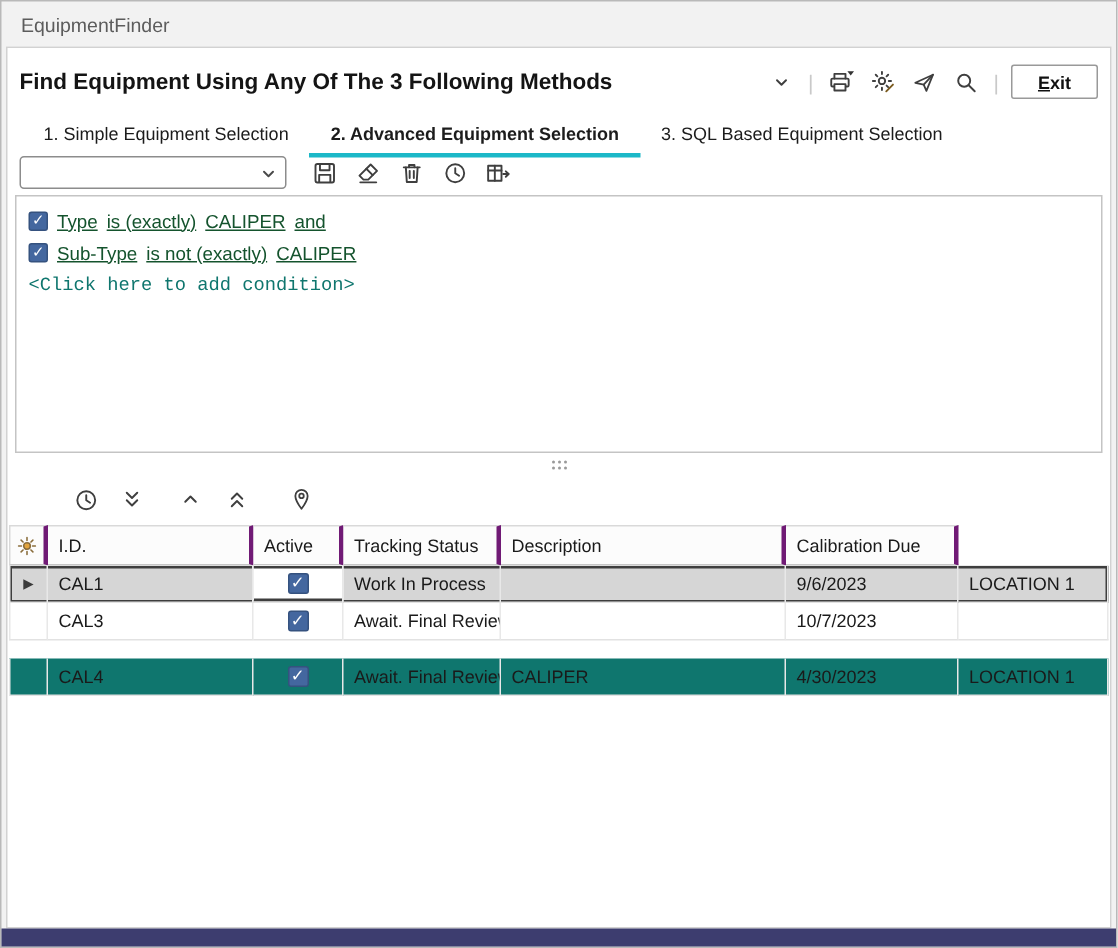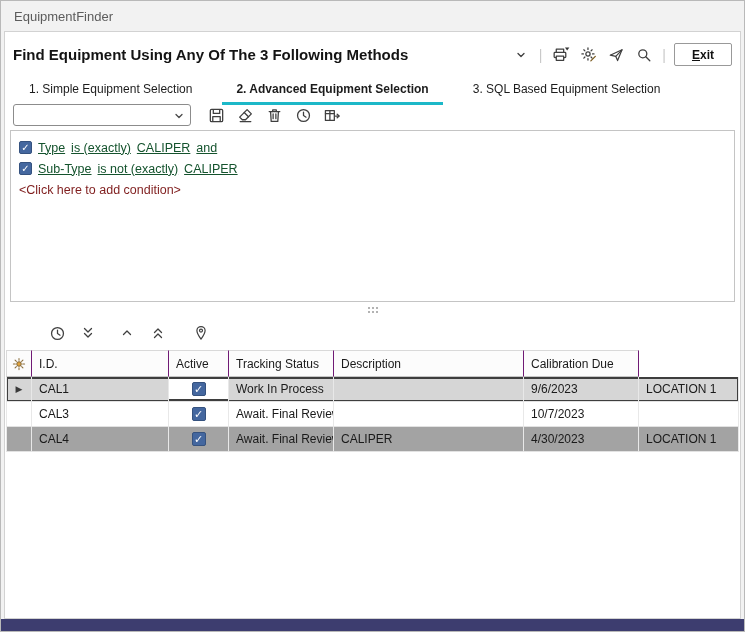--- a/index.html
+++ b/index.html
@@ -18,56 +18,56 @@
   
   .header-row { position: absolute; top: 9px; left: 8px; right: 8px; height: 27px; display: flex; align-items: center; }
   .page-title { font-size: 15px; font-weight: bold; color: #141414; }
   .header-actions { margin-left: auto; display: flex; align-items: center; gap: 8px; }
   .hsep { color: #c9c9c9; font-size: 14px; }
   .icbtn { width: 20px; height: 20px; display: flex; align-items: center; justify-content: center; cursor: default; }
   .exit-btn { width: 58px; height: 23px; background: #fff; border: 1px solid #999; border-radius: 2px; font-size: 12px; display: flex; align-items: center; justify-content: center; color: #111; font-weight: 600; }
   .exit-btn .accel { text-decoration: underline; }
 
   
-  .tabs { position: absolute; top: 46px; left: 10px; display: flex; gap: 16px; }
+  .tabs { position: absolute; top: 46px; left: 10px; display: flex; }
   .tab { padding: 4px 14px 6px; font-size: 12px; color: #1c1c1c; white-space: nowrap; }
   .tab.active { font-weight: bold; border-bottom: 3px solid #1cb8c8; }
 
   
   .toolbar { position: absolute; top: 71px; left: 8px; height: 24px; display: flex; align-items: center; gap: 9px; }
   .combo { width: 178px; height: 22px; border: 1px solid #8c8c8c; border-radius: 3px; background: #fff; position: relative; display: flex; align-items: center; padding: 0 22px 0 7px; font-size: 12px; margin-right: 6px; }
   .combo svg { position: absolute; right: 5px; top: 5px; }
   .tbtn { width: 20px; height: 20px; display: flex; align-items: center; justify-content: center; }
 
   
   .cond-panel { position: absolute; top: 98px; left: 5px; right: 5px; height: 172px; border: 1px solid #c4c4c4; background: #fff; padding: 6px 8px; font-size: 12.5px; }
   .cond-row { display: flex; align-items: center; gap: 6px; height: 21px; }
   .cbx { width: 13px; height: 13px; background: #44679f; border: 1px solid #35527f; border-radius: 2px; color: #fff; font-size: 10px; line-height: 12px; text-align: center; display: inline-block; flex: 0 0 auto; }
   .cl { color: #14532d; text-decoration: underline; cursor: pointer; }
-  .add-link { color: #7f1d1d; height: 21px; display: flex; align-items: center; cursor: pointer; }
+  .add-link { color: #0f766e; height: 21px; display: flex; align-items: center; cursor: pointer; font-family: Liberation Mono, monospace; }
 
   
   .splitter { position: absolute; top: 271px; left: 0; right: 0; height: 13px; display: flex; align-items: center; justify-content: center; }
   .grip { width: 2px; height: 2px; border-radius: 50%; background: #9a9a9a; margin: -4px 8px 0 0;
           box-shadow: 4px 0 0 #9a9a9a, 8px 0 0 #9a9a9a, 0 4px 0 #9a9a9a, 4px 4px 0 #9a9a9a, 8px 4px 0 #9a9a9a; }
 
   
   .sel-header { position: absolute; top: 288px; left: 8px; right: 8px; height: 26px; display: flex; align-items: center; }
   .sel-title { font-size: 15px; font-weight: bold; color: #141414; }
   .sel-icons { display: flex; align-items: center; gap: 11px; margin-left: 34px; }
 
   
   .grid { position: absolute; top: 318px; left: 1px; width: 733px; font-size: 12px; color: #1a1a1a; }
   .g-row { display: grid; grid-template-columns: 26px 137px 60px 105px 190px 115px 100px; position: relative; }
-  .g-head .gc { height: 27px; background: #fcfcfc; border-top: 1px solid #d9d9d9; border-bottom: 1px solid #c6c6c6; border-right: 1px solid #701a75; display: flex; align-items: center; padding: 0 7px; white-space: nowrap; overflow: hidden; }
+  .g-head .gc { height: 27px; background: #fcfcfc; border-top: 1px solid #d9d9d9; border-bottom: 1px solid #c6c6c6; border-right: 3px solid #701a75; display: flex; align-items: center; padding: 0 7px; white-space: nowrap; overflow: hidden; }
   .g-head .gc.ind { border-left: 1px solid #d9d9d9; justify-content: center; padding: 0; }
   .g-body .gc { height: 25px; border-bottom: 1px solid #e2e2e2; border-right: 1px solid #e8e8e8; display: flex; align-items: center; padding: 0 7px; white-space: nowrap; overflow: hidden; background: transparent; }
   .g-body .gc.ind { border-left: 1px solid #e8e8e8; justify-content: center; padding: 0; font-size: 9px; color: #3a3a3a; }
   .gc.center { justify-content: center; padding: 0; }
-  .row-alt { background: #a3a3a3; }
+  .row-alt { background: #0f766e; margin-top: 12px; }
   .row-sel { background: #d6d6d6; box-shadow: inset 0 0 0 2px #3e3e3e; }
   .row-sel .gc.center { background: #fff; box-shadow: inset 0 2px 0 #3e3e3e, inset 0 -2px 0 #3e3e3e; }
   .cbx2 { width: 14px; height: 14px; background: #44679f; border: 1px solid #35527f; border-radius: 2px; color: #fff; font-size: 11px; line-height: 13px; text-align: center; display: inline-block; }
 
   svg.ic { display: block; }
 </style>
 </head>
 <body>
 
 <div class="window">

